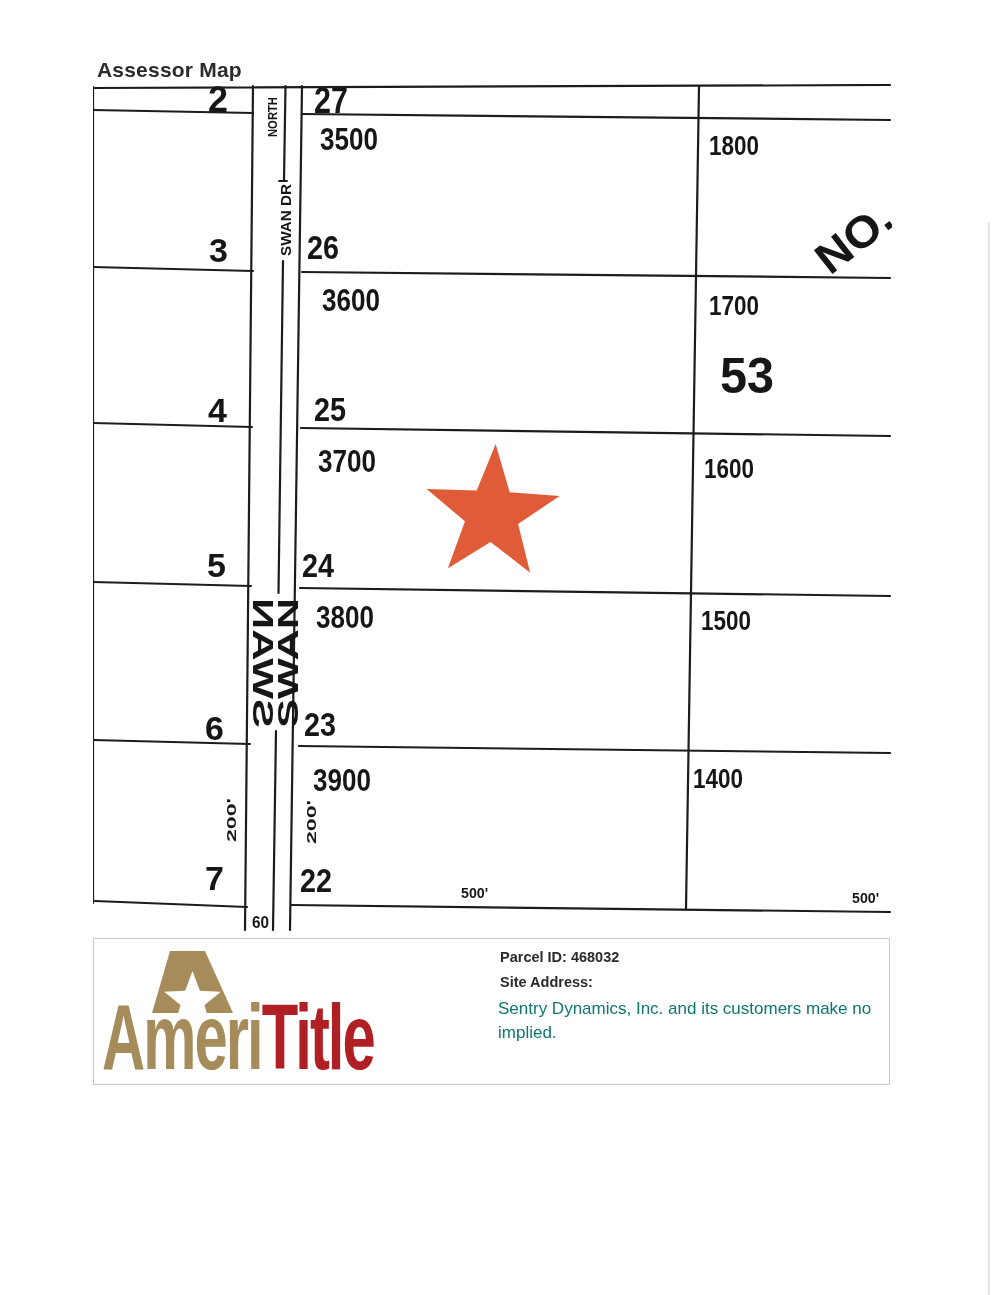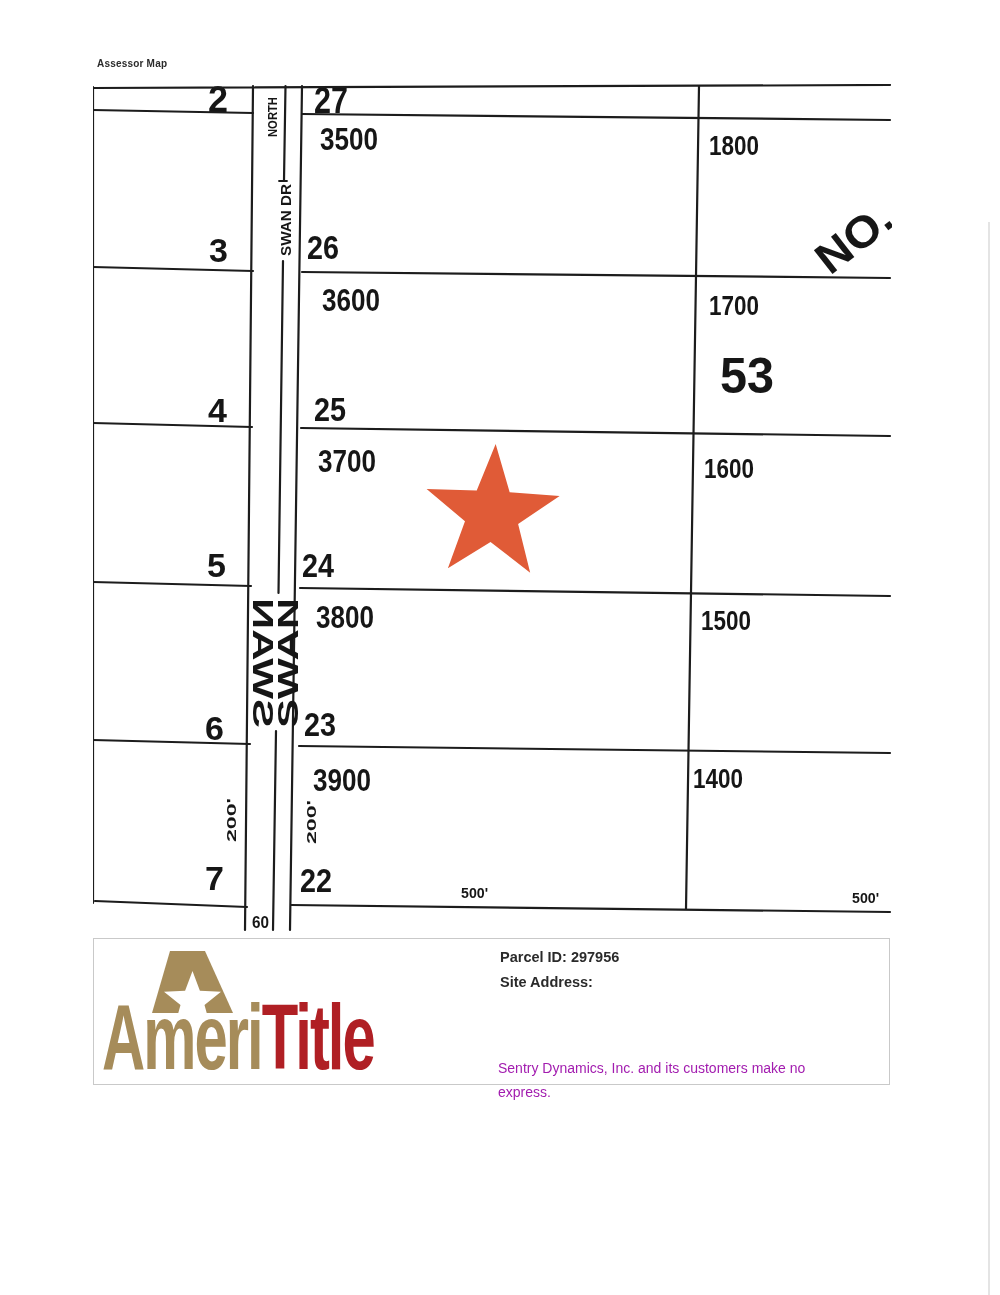--- a/index.html
+++ b/index.html
@@ -1,26 +1,26 @@
 <!DOCTYPE html>
 <html><head>
 <meta charset="utf-8">
 <style>
   html,body{margin:0;padding:0;background:#ffffff;}
   body{width:1000px;height:1295px;position:relative;overflow:hidden;
        font-family:"Liberation Sans",sans-serif;}
   .abs{position:absolute;}
-  .page-heading{left:97px;top:58px;font-size:10px;font-weight:bold;color:#2b2b2b;letter-spacing:.2px;}
+  .page-heading{left:97px;top:58px;font-size:21px;font-weight:bold;color:#2b2b2b;letter-spacing:.2px;}
   .map-svg{left:93px;top:84px;}
   .edge-line{left:988px;top:222px;width:2px;height:1073px;background:#e4e4e4;}
   .footer-panel{left:93px;top:938px;width:795px;height:145px;border:1px solid #c9c9c9;background:#fff;}
   .footer-svg{left:93px;top:938px;}
   .parcel-id{left:500px;top:949px;font-size:14.5px;font-weight:bold;color:#2a2a2a;}
   .site-address{left:500px;top:974px;font-size:14.5px;font-weight:bold;color:#2a2a2a;}
-  .disclaimer{left:498px;top:1056px;font-size:14px;color:#a21caf;line-height:24.3px;width:390px;}
+  .disclaimer{left:498px;top:997px;font-size:17px;color:#0f766e;line-height:24.3px;width:390px;}
   svg text{font-family:"Liberation Sans",sans-serif;}
 </style>
 </head>
 <body>
 
 <div class="abs page-heading">Assessor Map</div>
 
 <svg class="abs map-svg" width="799" height="849" viewBox="93 84 799 849">
   <g stroke="#1c1c1c" stroke-width="0" fill="#161616" font-weight="bold">
 
@@ -111,18 +111,18 @@
 <svg class="abs footer-svg" width="797" height="145" viewBox="93 938 797 145">
 
   <polygon points="170,951 205,951 233,1013 152,1013" fill="#a68c5a"></polygon>
   <polygon fill="#ffffff" points="192.5,971 199.9,990.8 221,991.7 204.5,1004.9 210.1,1025.3 192.5,1013.6 174.9,1025.3 180.5,1004.9 164,991.7 185.1,990.8"></polygon>
 
   <text transform="translate(102 1069) scale(0.65 1)" font-size="92" font-weight="bold" letter-spacing="-3">
     <tspan fill="#a68c5a">Ameri</tspan><tspan fill="#b01f24">Title</tspan>
   </text>
 </svg>
 
-<div class="abs parcel-id">Parcel ID: 297956</div>
+<div class="abs parcel-id">Parcel ID: 468032</div>
 <div class="abs site-address">Site Address:</div>
 <div class="abs disclaimer">
   <div>Sentry Dynamics, Inc. and its customers make no</div>
-  <div>express.</div>
+  <div>implied.</div>
 </div>
 
 </body></html>

